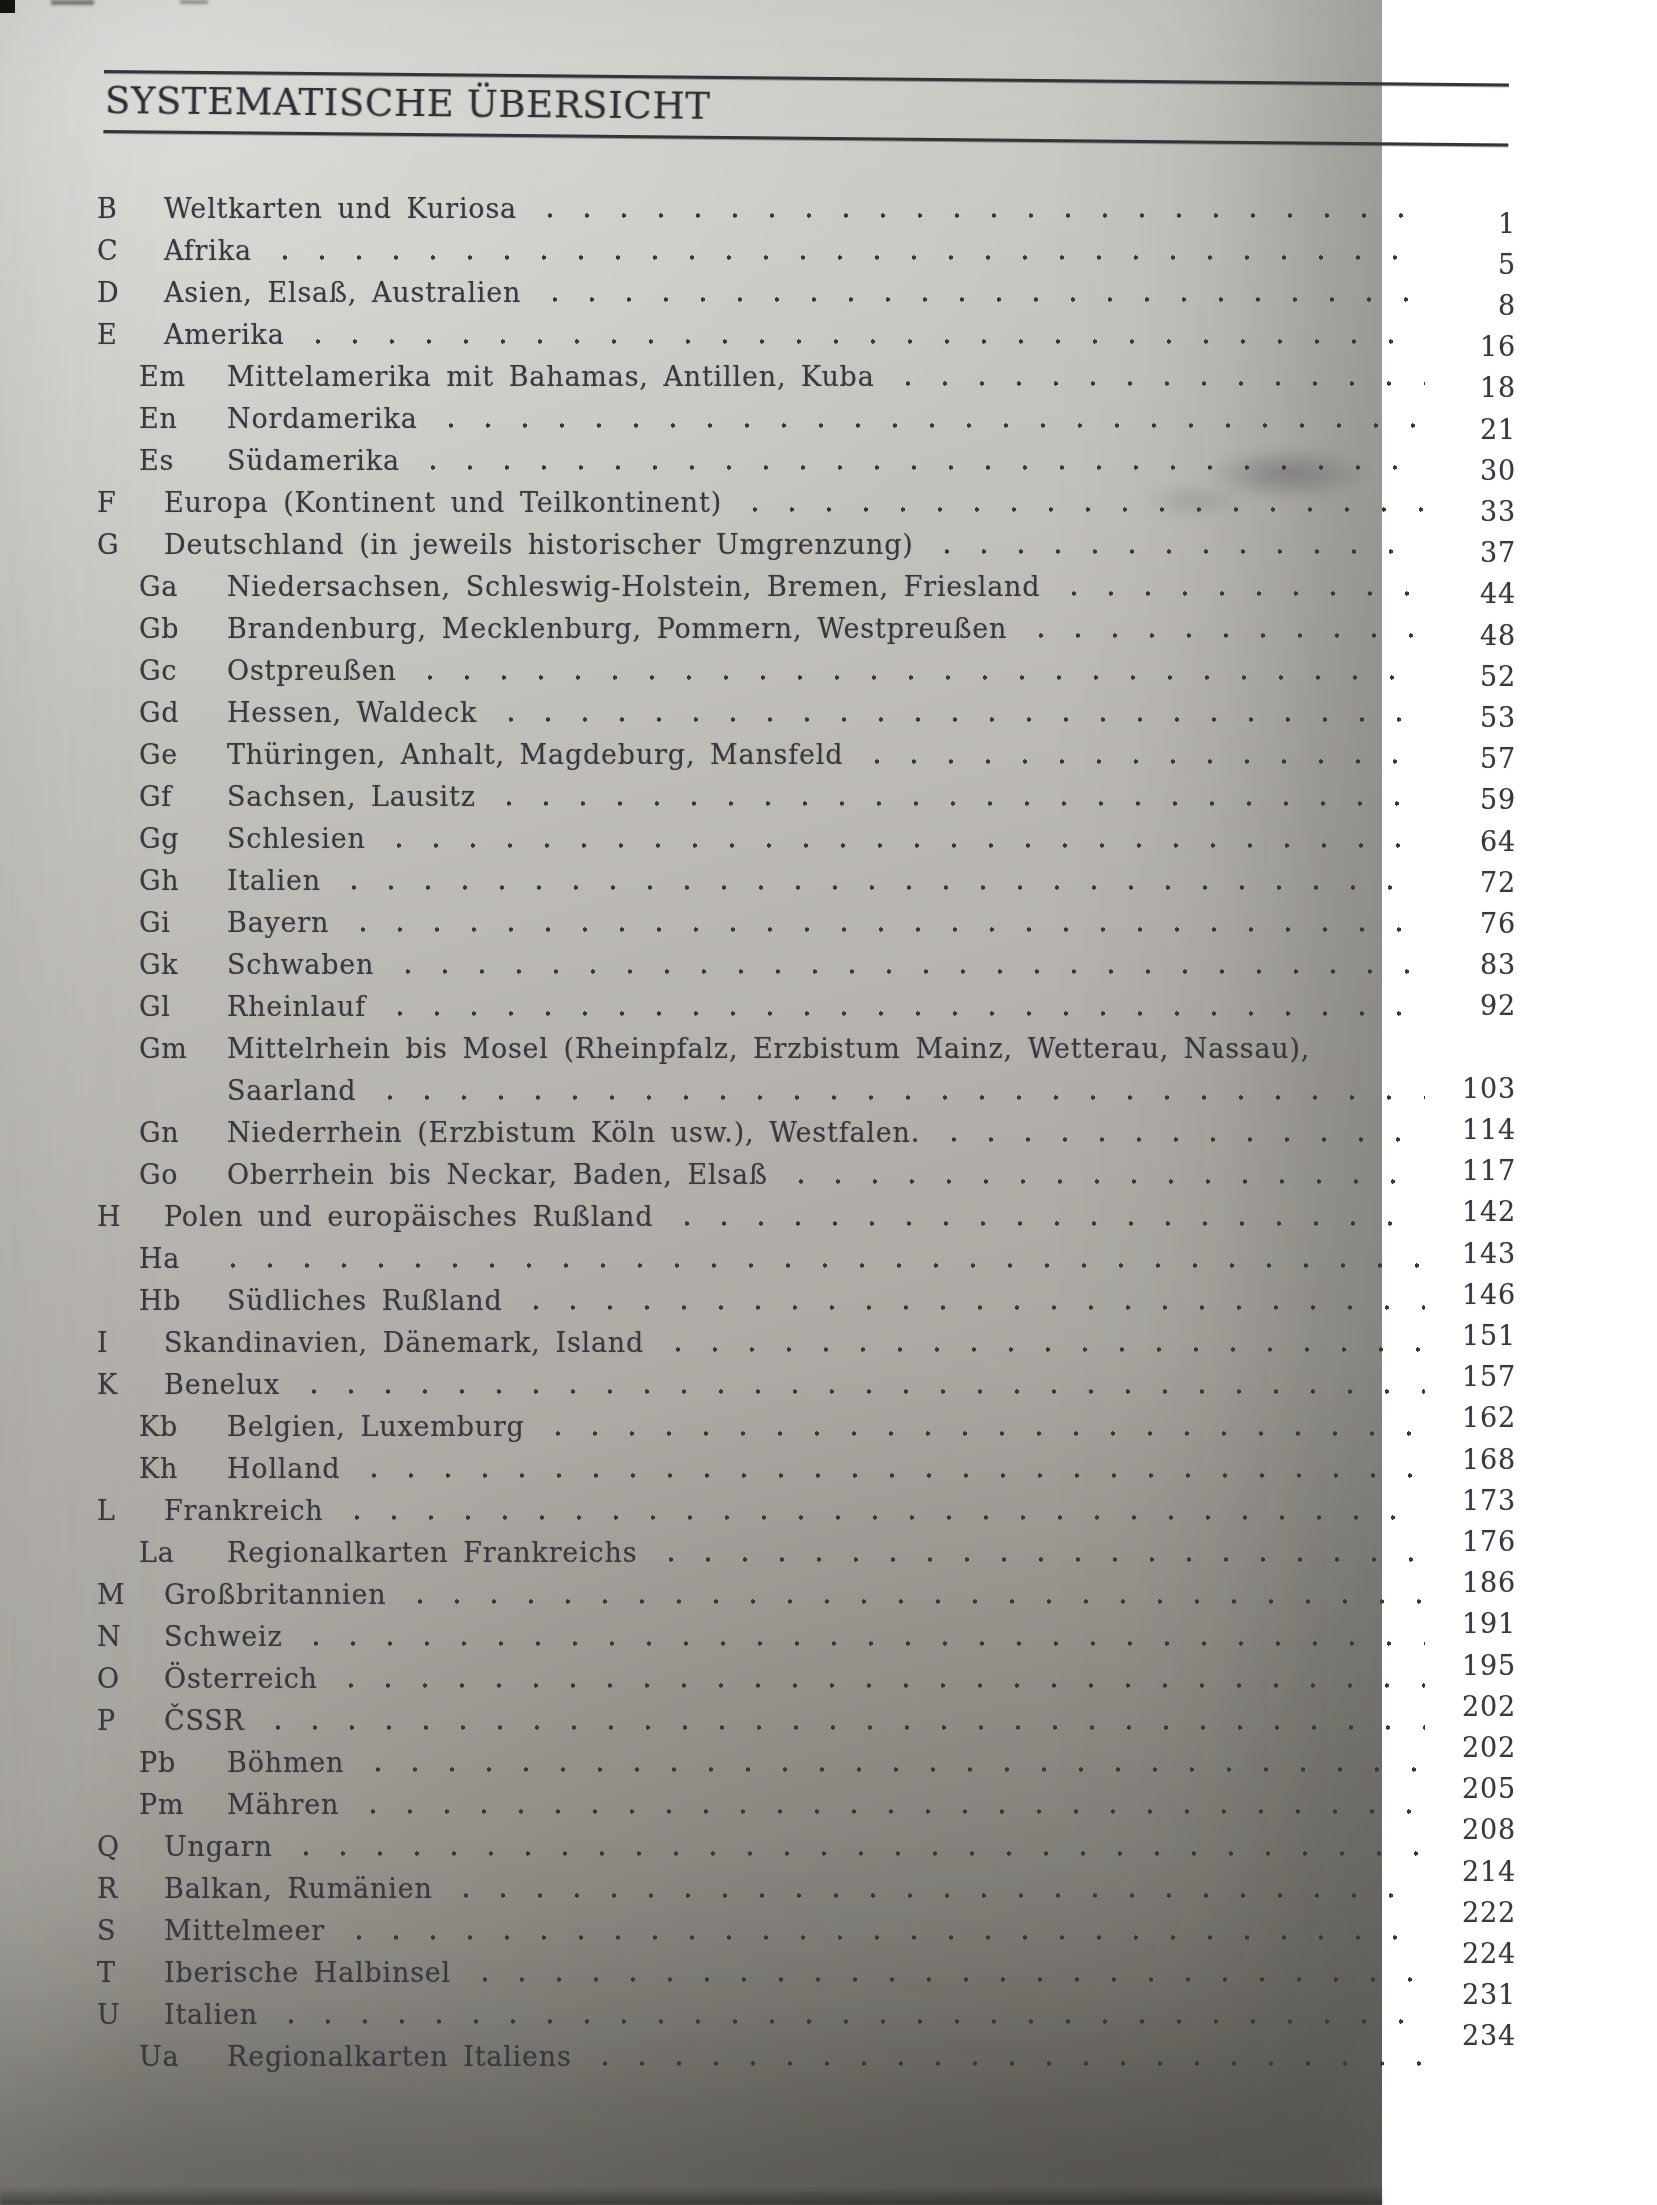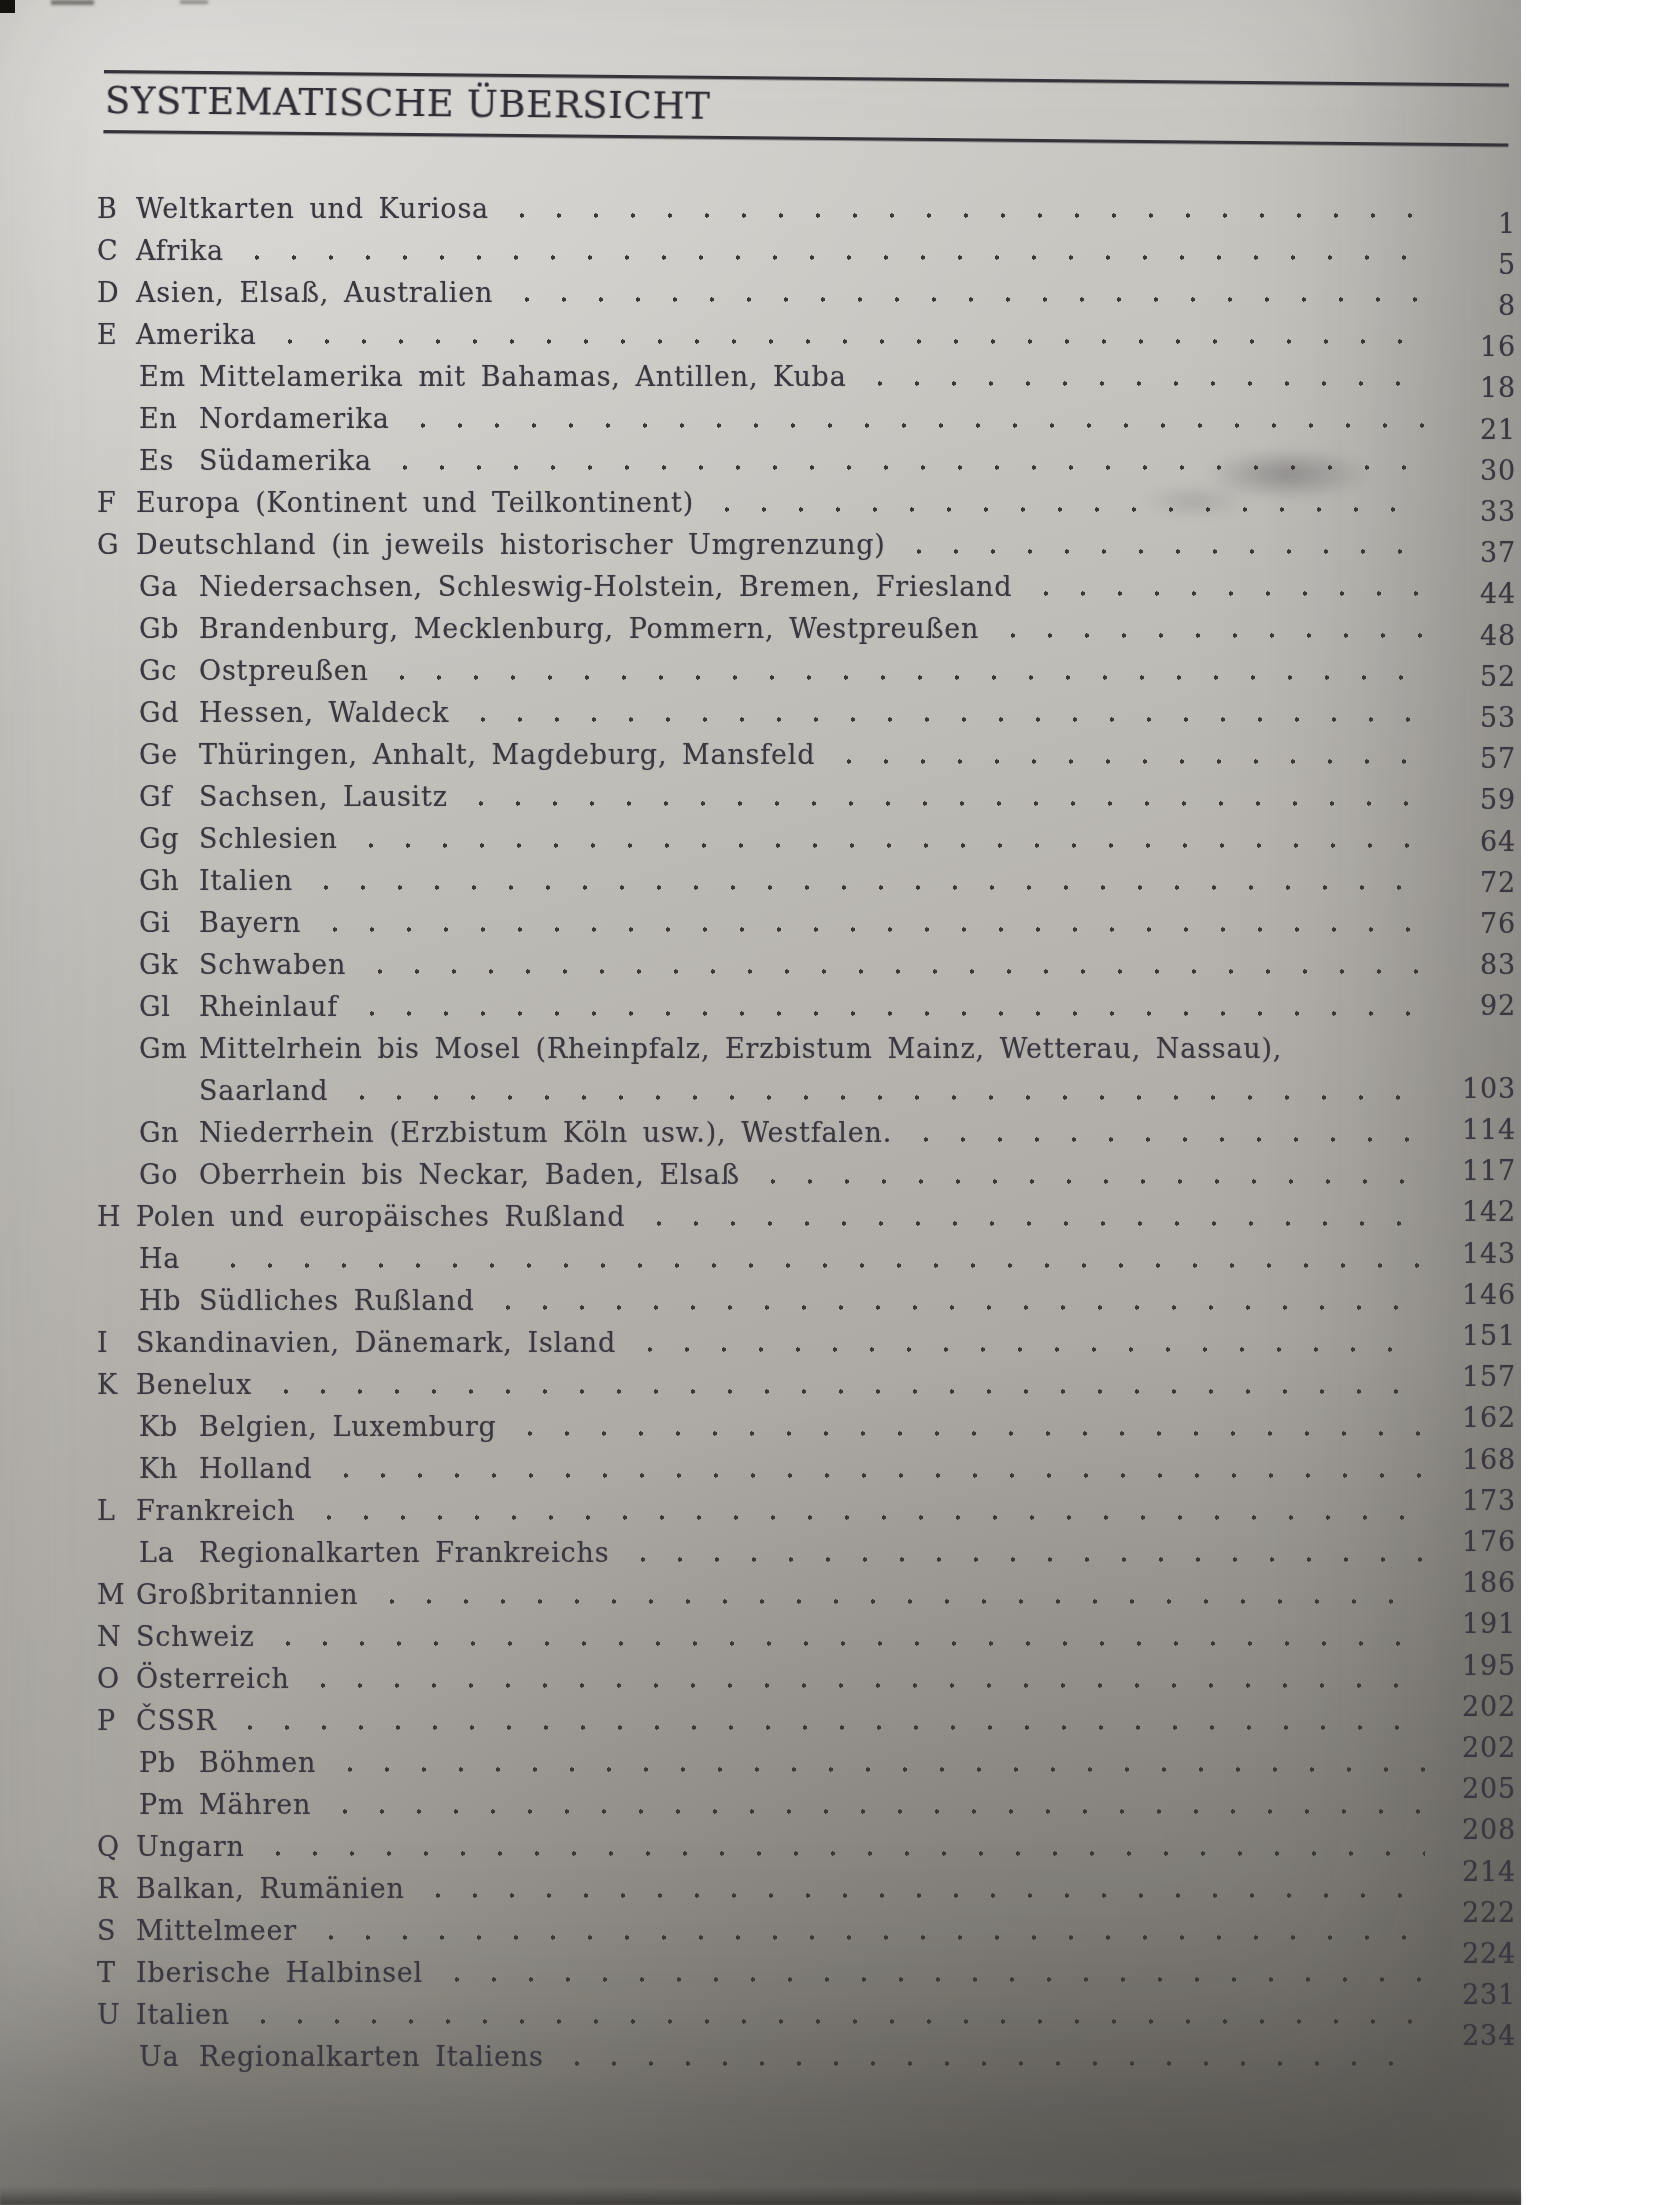--- a/index.html
+++ b/index.html
@@ -6,21 +6,21 @@
     margin: 0; padding: 0;
     width: 1658px; height: 2205px;
     overflow: hidden;
   }
   body {
     font-family: "DejaVu Serif", "Liberation Serif", serif;
     color: var(--ink, #3a3740);
   }
   .photo {
     position: relative;
-    width: 1521px; height: 2205px;
+    width: 1382px; height: 2205px;
     background:
       radial-gradient(ellipse 1568px 1086px at 12% 4%, rgba(255,255,255,0.30), rgba(255,255,255,0) 60%),
       radial-gradient(ellipse 2051px 1568px at 82% 106%, rgba(22,19,15,0.36), rgba(0,0,0,0) 64%),
       radial-gradient(ellipse 1327px 1146px at -6% 112%, rgba(22,19,15,0.20), rgba(0,0,0,0) 55%),
       linear-gradient(162deg, #d0cec9 0%, #c5c3be 28%, #b4b1ac 52%, #a29f99 76%, #8d8a84 100%);
   }
   .vignette {
     position: absolute; inset: 0; pointer-events: none;
     box-shadow: inset -84px -121px 229px rgba(18,16,12,0.30),
                 inset 42px 30px 145px rgba(255,255,255,0.14);
@@ -81,21 +81,21 @@
     text-shadow: 0 0 1.1px rgba(46,43,52,0.38);
   }
   .toc-row {
     display: flex; align-items: baseline;
     height: 42px; line-height: 42px;
     white-space: nowrap;
   }
   .toc-code { flex: none; width: 39px; }
   .toc-row.lvl1 { padding-left: 42px; }
   .toc-row.lvl1 .toc-code { width: 60px; }
-  .toc-label { flex: none; }
+  .toc-label { flex: none; margin-left: 28px; }
   .toc-leader {
     flex: 1 1 0; min-width: 0;
     align-self: flex-end;
     height: 4.8px; margin: 0 20.5px 12px 14.5px;
     background-image: radial-gradient(circle 2.1px at 18.7px 2.4px, #3b3835 97%, rgba(59,56,53,0) 100%);
     background-size: 37px 4.8px;
     background-repeat: repeat-x;
   }
   .toc-pagenum {
     flex: none; min-width: 71px; text-align: right;

